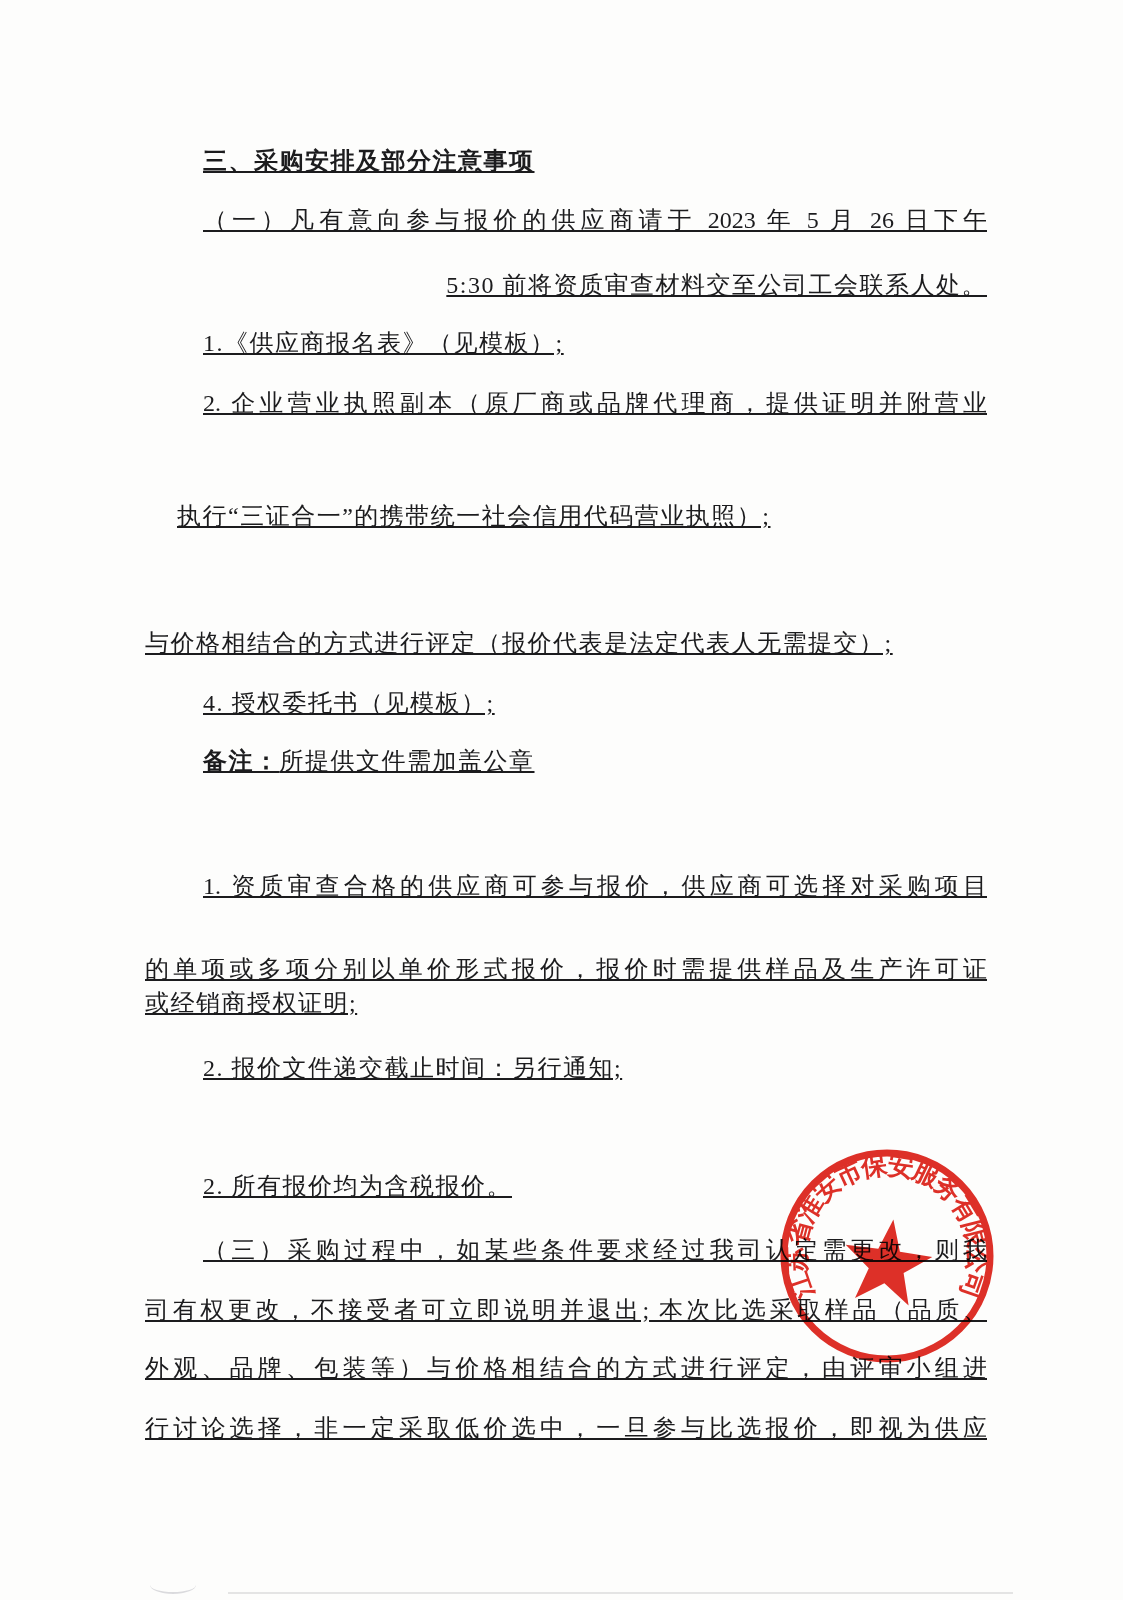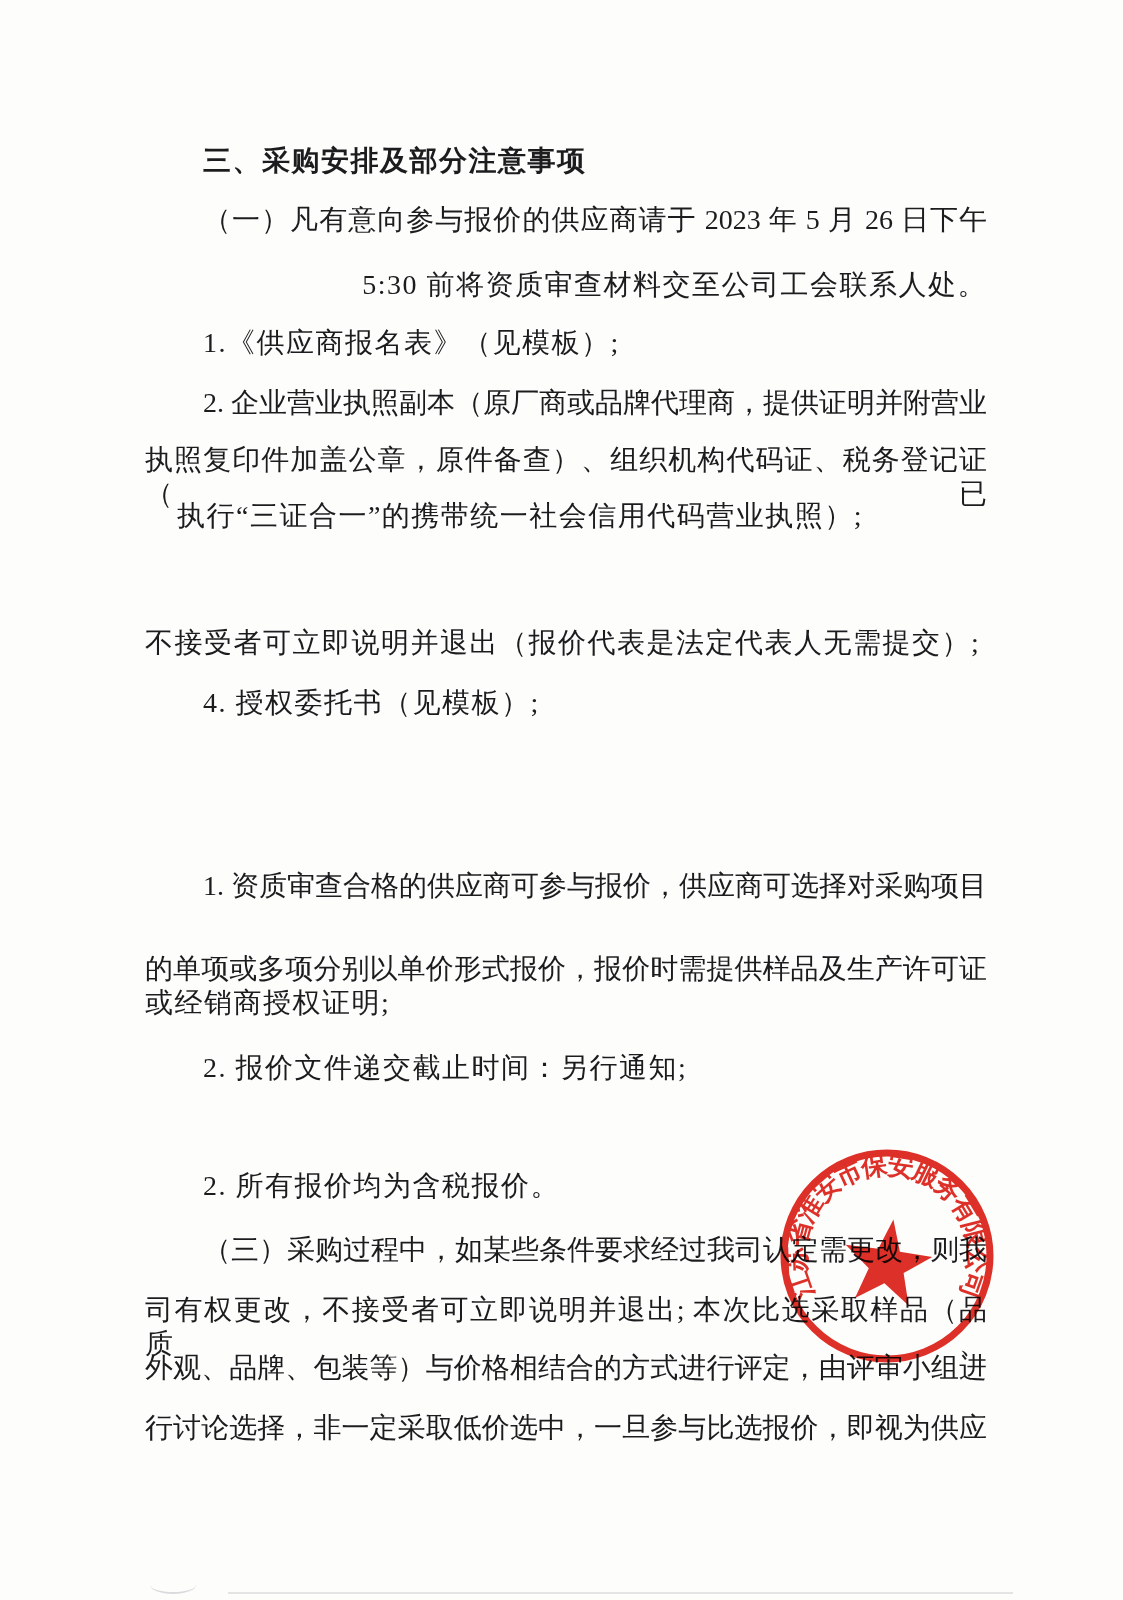--- a/index.html
+++ b/index.html
@@ -5,22 +5,22 @@
   html,body{margin:0;padding:0;background:#ffffff;}
   .page{
     position:relative;width:1123px;height:1600px;margin:0 auto;
     background:#fdfdfc;overflow:hidden;
     font-family:"Liberation Serif","DejaVu Serif",serif;
     color:#1c1c1e;
   }
   .textblock{position:absolute;inset:0;}
   .line{
     position:absolute;left:145px;width:842px;
-    font-size:28px;line-height:34px;
-    white-space:nowrap;letter-spacing:1.5px;
+    font-size:24px;line-height:34px;
+    white-space:nowrap;letter-spacing:1.5px;text-decoration:underline;
   }
   .line.justify{
     white-space:normal;letter-spacing:normal;
     text-align:justify;text-align-last:justify;
   }
   .line.indent{text-indent:58px;}
   .line.bold{font-weight:bold;}
   .line b{font-weight:bold;}
   .seal{
     position:absolute;left:776px;top:1145px;width:222px;height:222px;
@@ -39,24 +39,24 @@
 <body>
 
 <div class="page">
 
   <div class="textblock" id="textblock">
       <div class="line indent bold" style="top: 144px;">三、采购安排及部分注意事项</div>
       <div class="line indent justify" style="top: 203px;">（一）凡有意向参与报价的供应商请于 2023 年 5 月 26 日下午</div>
       <div class="line" style="top: 268px; text-align: right;">5:30 前将资质审查材料交至公司工会联系人处。</div>
       <div class="line indent" style="top: 326px;">1.《供应商报名表》（见模板）;</div>
       <div class="line indent justify" style="top: 386px;">2. 企业营业执照副本（原厂商或品牌代理商，提供证明并附营业</div>
-      <div class="line justify" style="top: 443px;">执照复印件加盖公章，原件备查）、组织机构代码证、税务登记证（已</div>
       <div class="line" style="top: 499px; margin-left: 32px;">执行“三证合一”的携带统一社会信用代码营业执照）;</div>
-      <div class="line" style="top: 626px;">不接受者可立即说明并退出（报价代表是法定代表人无需提交）;</div>
+      <div class="line" style="top: 626px;">与价格相结合的方式进行评定（报价代表是法定代表人无需提交）;</div>
       <div class="line indent" style="top: 686px;">4. 授权委托书（见模板）;</div>
+      <div class="line indent" style="top: 744px;"><b>备注：</b>所提供文件需加盖公章</div>
       <div class="line indent justify" style="top: 869px;">1. 资质审查合格的供应商可参与报价，供应商可选择对采购项目</div>
       <div class="line justify" style="top: 952px;">的单项或多项分别以单价形式报价，报价时需提供样品及生产许可证</div>
       <div class="line" style="top: 986px;">或经销商授权证明;</div>
       <div class="line indent" style="top: 1051px;">2. 报价文件递交截止时间：另行通知;</div>
       <div class="line indent" style="top: 1169px;">2. 所有报价均为含税报价。</div>
       <div class="line indent justify" style="top: 1233px;">（三）采购过程中，如某些条件要求经过我司认定需更改，则我</div>
       <div class="line justify" style="top: 1293px;">司有权更改，不接受者可立即说明并退出; 本次比选采取样品（品质、</div>
       <div class="line justify" style="top: 1351px;">外观、品牌、包装等）与价格相结合的方式进行评定，由评审小组进</div>
       <div class="line justify" style="top: 1411px;">行讨论选择，非一定采取低价选中，一旦参与比选报价，即视为供应</div>
     </div>

